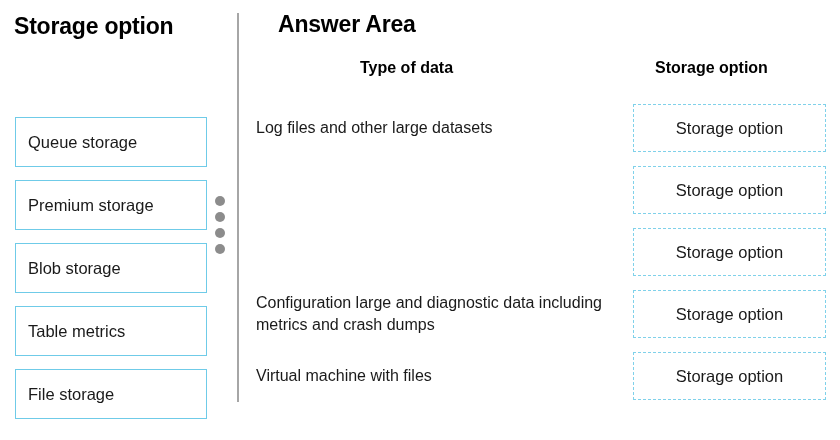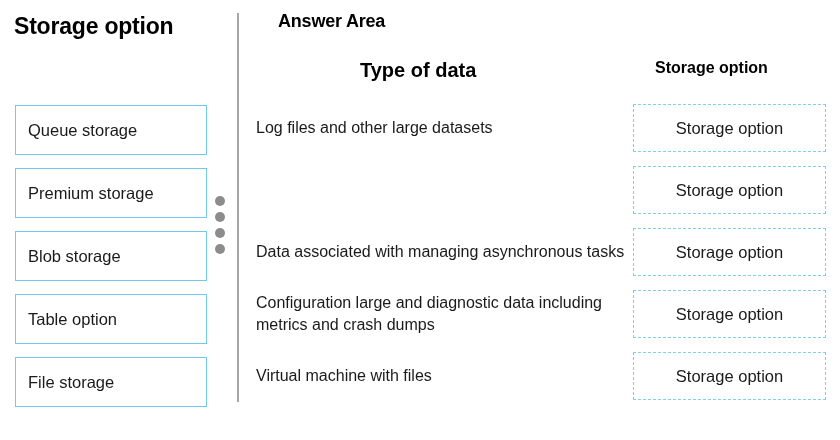--- a/index.html
+++ b/index.html
@@ -35,21 +35,21 @@
     left: 14px;
     top: 13px;
     font-size: 23px;
     font-weight: bold;
     letter-spacing: -0.2px;
     white-space: nowrap;
   }
   .source-list {
     position: absolute;
     left: 15px;
-    top: 105px;
+    top: 117px;
     width: 192px;
   }
   .source-box {
     box-sizing: border-box;
     width: 192px;
     height: 50px;
     border: 1.5px solid #6fcbe8;
     background: #ffffff;
     margin-bottom: 13px;
     display: flex;
@@ -91,30 +91,30 @@
   .right-panel {
     position: absolute;
     left: 248px; top: 0;
     width: 592px;
     height: 440px;
   }
   .answer-title {
     position: absolute;
     left: 30px;
     top: 11px;
-    font-size: 18px;
+    font-size: 23px;
     font-weight: bold;
     letter-spacing: -0.2px;
     white-space: nowrap;
   }
   .col-head-type {
     position: absolute;
     left: 112px;
     top: 59px;
-    font-size: 20px;
+    font-size: 16px;
     font-weight: bold;
     white-space: nowrap;
   }
   .col-head-storage {
     position: absolute;
     left: 407px;
     top: 59px;
     font-size: 16px;
     font-weight: bold;
     white-space: nowrap;
@@ -169,21 +169,21 @@
       <div class="source-box">
         <span>Queue storage</span>
       </div>
       <div class="source-box">
         <span>Premium storage</span>
       </div>
       <div class="source-box">
         <span>Blob storage</span>
       </div>
       <div class="source-box">
-        <span>Table option</span>
+        <span>Table metrics</span>
       </div>
       <div class="source-box">
         <span>File storage</span>
       </div>
     </div>
   </div>
 
   <div class="drag-dots">
     <span class="dot"></span>
     <span class="dot"></span>
@@ -208,21 +208,20 @@
         </div>
       </div>
 
       <div class="row">
         <div class="drop-box">
           <span>Storage option</span>
         </div>
       </div>
 
       <div class="row">
-        <div class="row-label">Data associated with managing asynchronous tasks</div>
         <div class="drop-box">
           <span>Storage option</span>
         </div>
       </div>
 
       <div class="row">
         <div class="row-label">Configuration large and diagnostic data including metrics and crash dumps</div>
         <div class="drop-box">
           <span>Storage option</span>
         </div>

